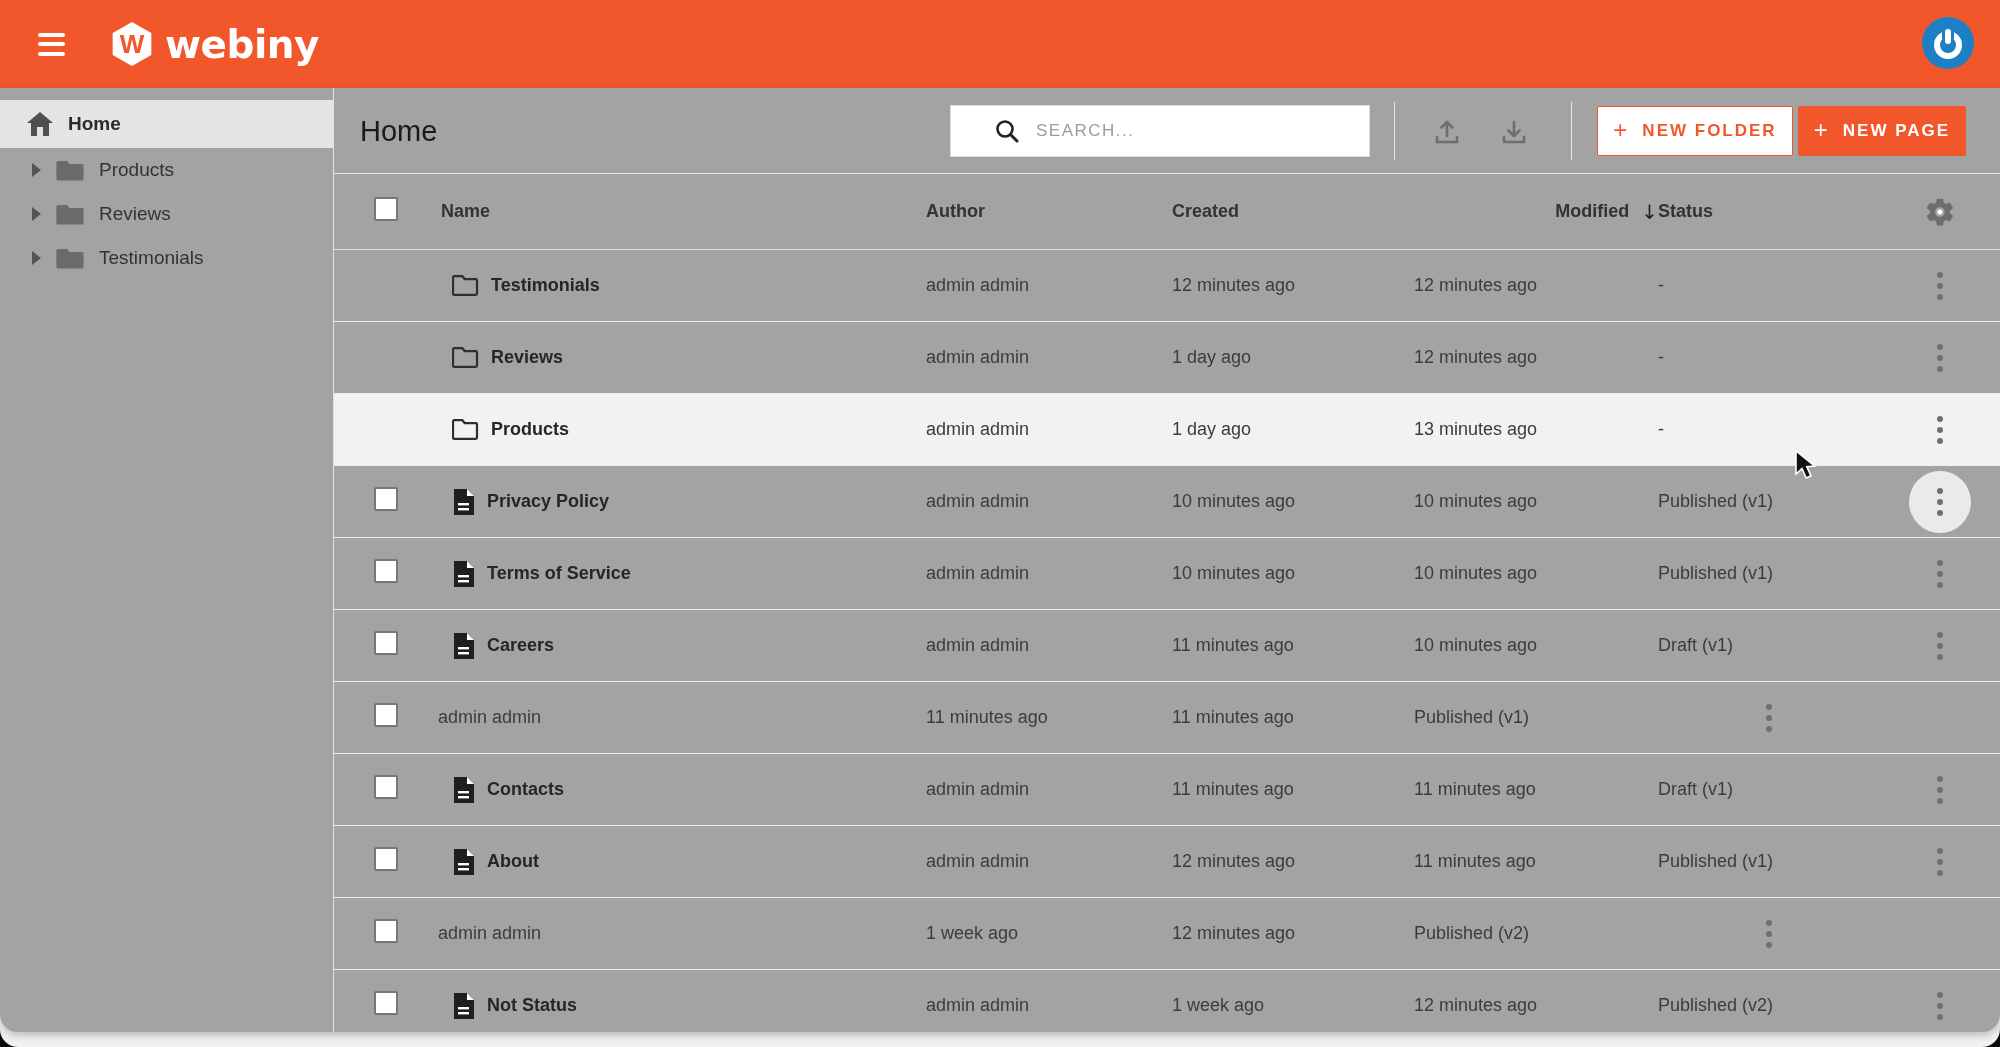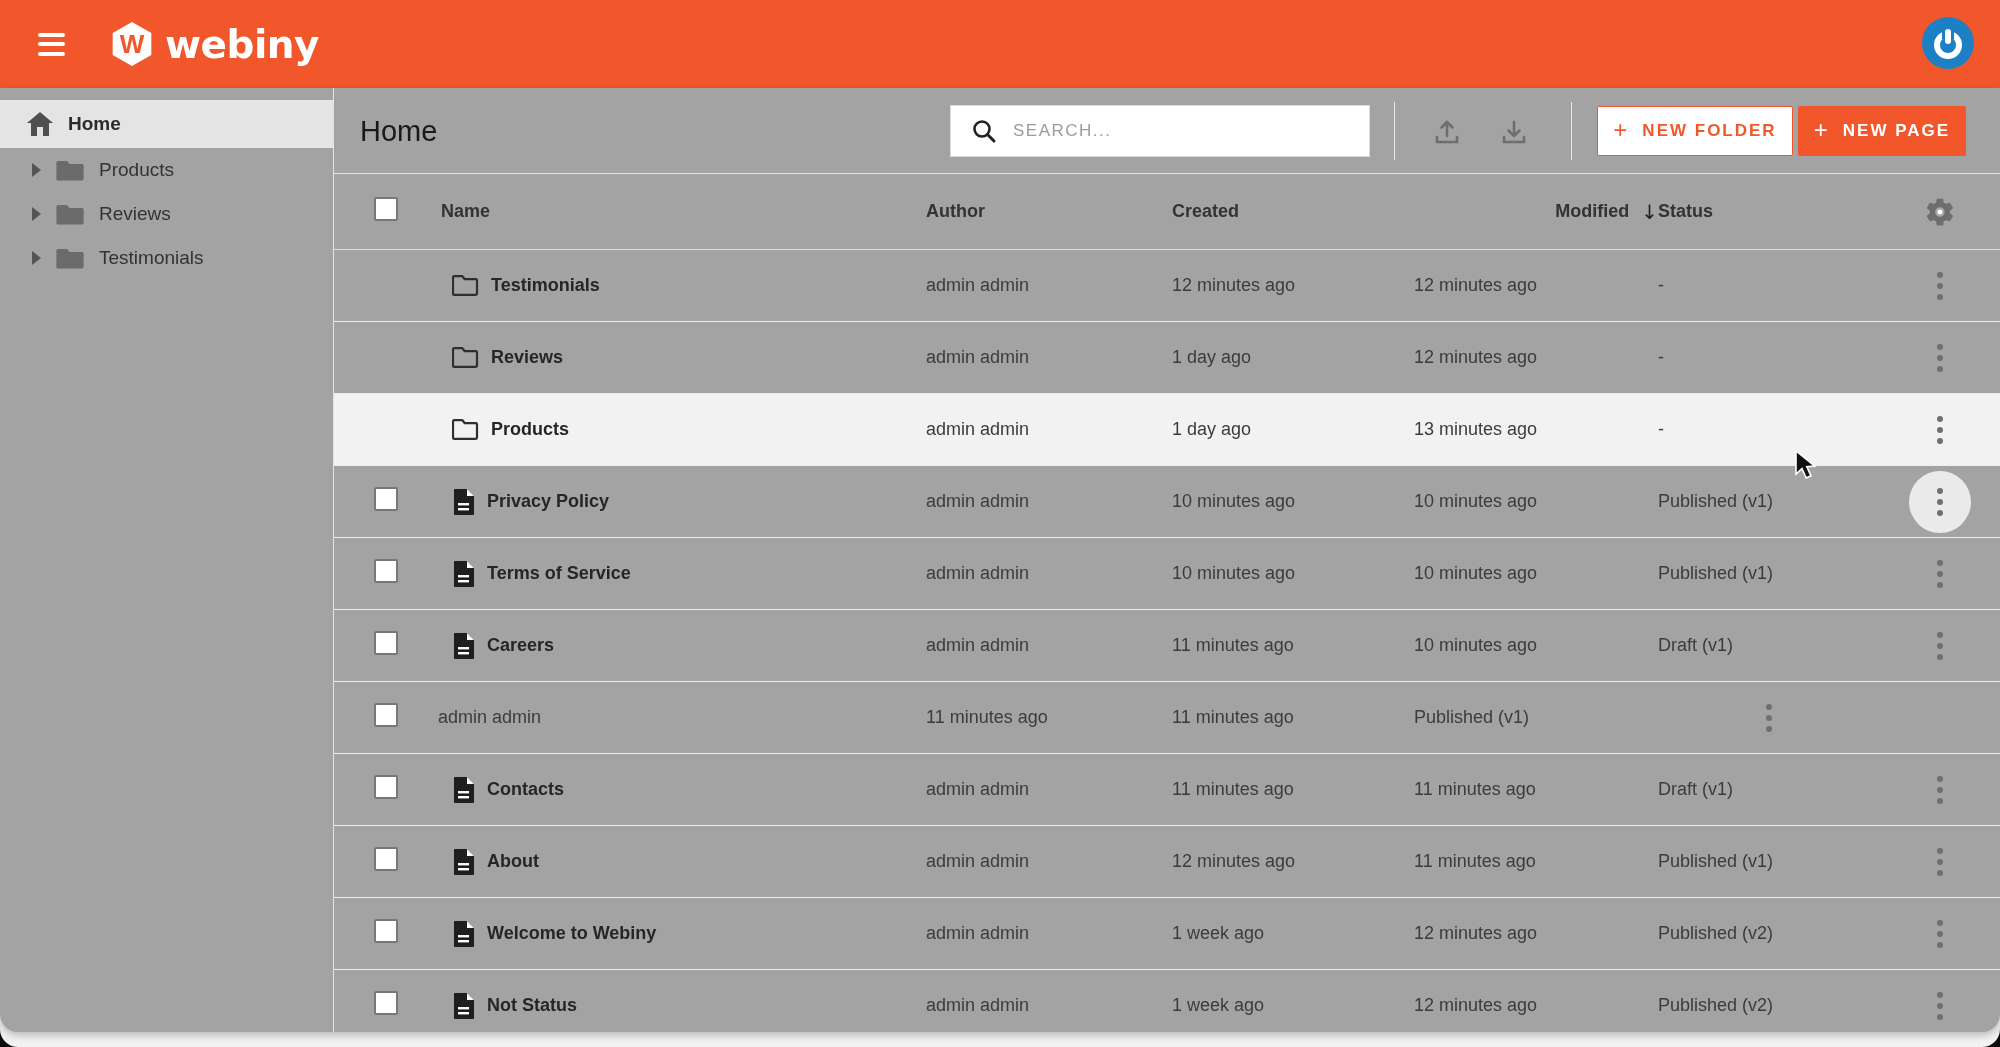--- a/index.html
+++ b/index.html
@@ -36,21 +36,21 @@
   .side-create{height:40px;margin-top:8px;display:flex;align-items:center;cursor:pointer;}
   .side-create .plus-circ{margin-left:29px;}
   .side-create .lbl{margin-left:13px;font-size:19px;font-weight:700;color:#222;}
 
   
   .main{flex:1;position:relative;overflow:hidden;}
 
   .page-header{height:86px;border-bottom:1px solid #E6E6E6;position:relative;box-sizing:border-box;}
   .page-title{position:absolute;left:26px;top:0;height:86px;display:flex;align-items:center;font-size:29px;color:#1a1a1a;}
   .searchbox{position:absolute;left:616px;top:17px;width:420px;height:52px;border:1px solid #DCDCDC;background:#fff;
-    display:flex;align-items:center;box-sizing:border-box;}
+    display:flex;align-items:center;box-sizing:border-box;padding-left:23px;}
   .searchbox svg{margin-left:20px;flex:none;}
   .searchbox input{border:none;outline:none;margin-left:14px;width:330px;font-size:17px;letter-spacing:1.5px;color:#444;
     font-family:"Liberation Sans",sans-serif;background:transparent;}
   .searchbox input::placeholder{color:#9c9c9c;}
   .vdiv{position:absolute;top:14px;width:1px;height:58px;background:#E9E9E9;}
   .icon-btn{position:absolute;top:27px;width:34px;height:34px;display:flex;align-items:center;justify-content:center;cursor:pointer;}
   .btn{position:absolute;top:18px;height:50px;display:flex;align-items:center;justify-content:center;cursor:pointer;
     font-size:17px;font-weight:600;letter-spacing:2px;border-radius:2px;box-sizing:border-box;}
   .btn .plus{font-size:24px;font-weight:400;margin-right:13px;position:relative;top:-1px;}
   .btn-outline{left:1263px;width:196px;border:1px solid #F2572B;color:#F2572B;background:#fff;}
@@ -423,30 +423,20 @@
                   <i></i>
                   <i></i>
                   <i></i>
                 </span>
       </span>
     </div>
   </div>
 
   <div class="grid trow page">
     <div><span class="checkbox"></span></div>
-    <div class="namecell">
-
-      <svg class="picon" width="23" height="28" viewBox="0 0 23 28">
-        <path d="M2 1 h13 l7 7 v19 H2 Z" fill="#1f1f1f"></path>
-        <path d="M15 1 l7 7 h-7 Z" fill="#ffffff"></path>
-        <rect x="6" y="15" width="11" height="2.4" fill="#fff"></rect>
-        <rect x="6" y="20" width="11" height="2.4" fill="#fff"></rect>
-      </svg>
-      <span class="rowname">Welcome to Webiny</span>
-    </div>
     <div>admin admin</div>
     <div>1 week ago</div>
     <div>12 minutes ago</div>
     <div>Published (v2)</div>
     <div class="actions">
       <span class="kebab-wrap">
         <span class="kebab">
                   <i></i>
                   <i></i>
                   <i></i>

